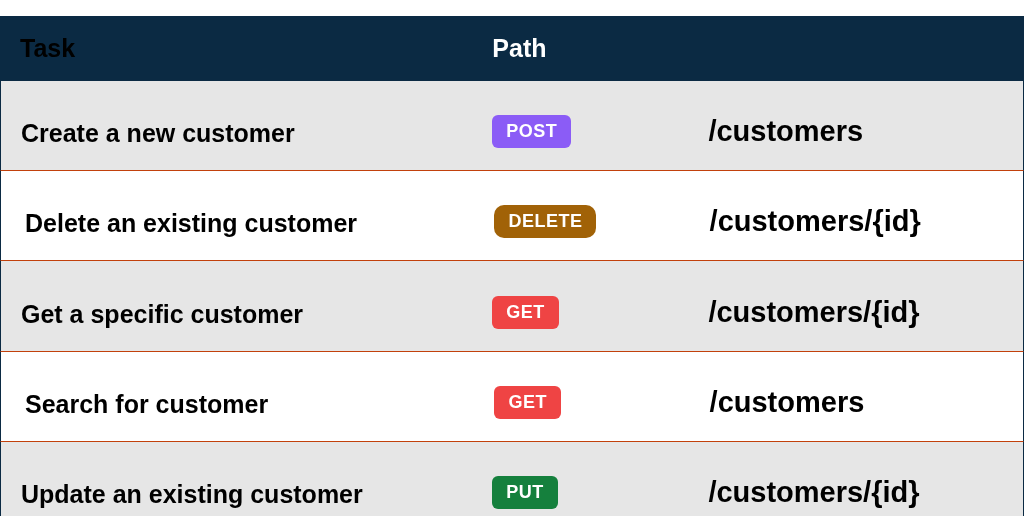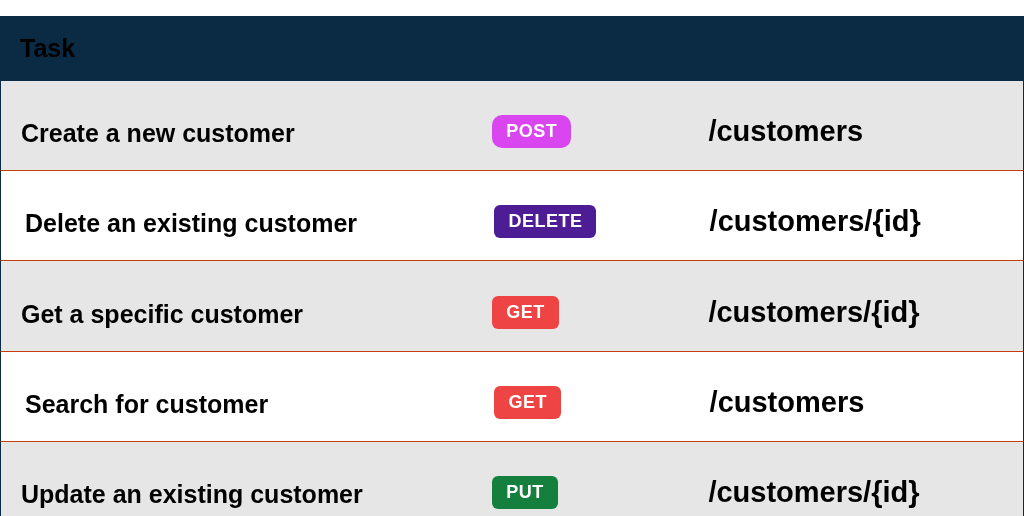--- a/index.html
+++ b/index.html
@@ -67,42 +67,43 @@
       display: inline-block;
       padding: 6px 14px;
       border-radius: 6px;
       color: #ffffff;
       font-weight: bold;
       font-size: 18px;
       font-family: Arial, sans-serif;
       letter-spacing: 0.5px;
     }
     .method-post {
-      background-color: #d946ef;
-      border-radius: 10px;
+      background-color: #8b5cf6;
     }
     .method-delete {
-      background-color: #4c1d95;
+      background-color: #a16207;
+      border-radius: 10px;
     }
     .method-get {
       background-color: #ef4444;
     }
     .method-put {
       background-color: #15803d;
     }
     .header .col-task { width: 48%; }
     .header .col-method { width: 22%; display: block; }
     .header .col-path { width: 30%; color: #ffffff; }
   </style>
 </head>
 <body>
 
 <div class="table">
   <div class="header">
     <div class="col col-task">Task</div>
+    <div class="col col-path">Path</div>
   </div>
 
   <div class="row odd">
     <div class="col-task">Create a new customer</div>
     <div class="col-method">
       <span class="method-badge method-post">POST</span>
     </div>
     <div class="col-path">/customers</div>
   </div>
 

